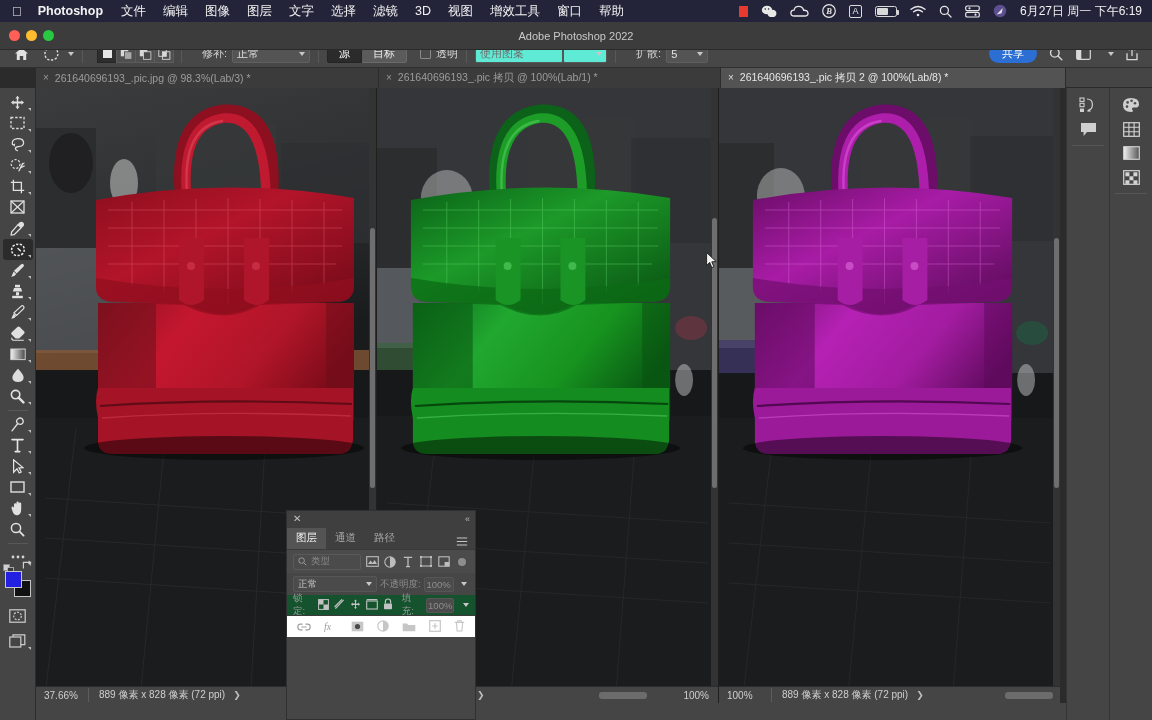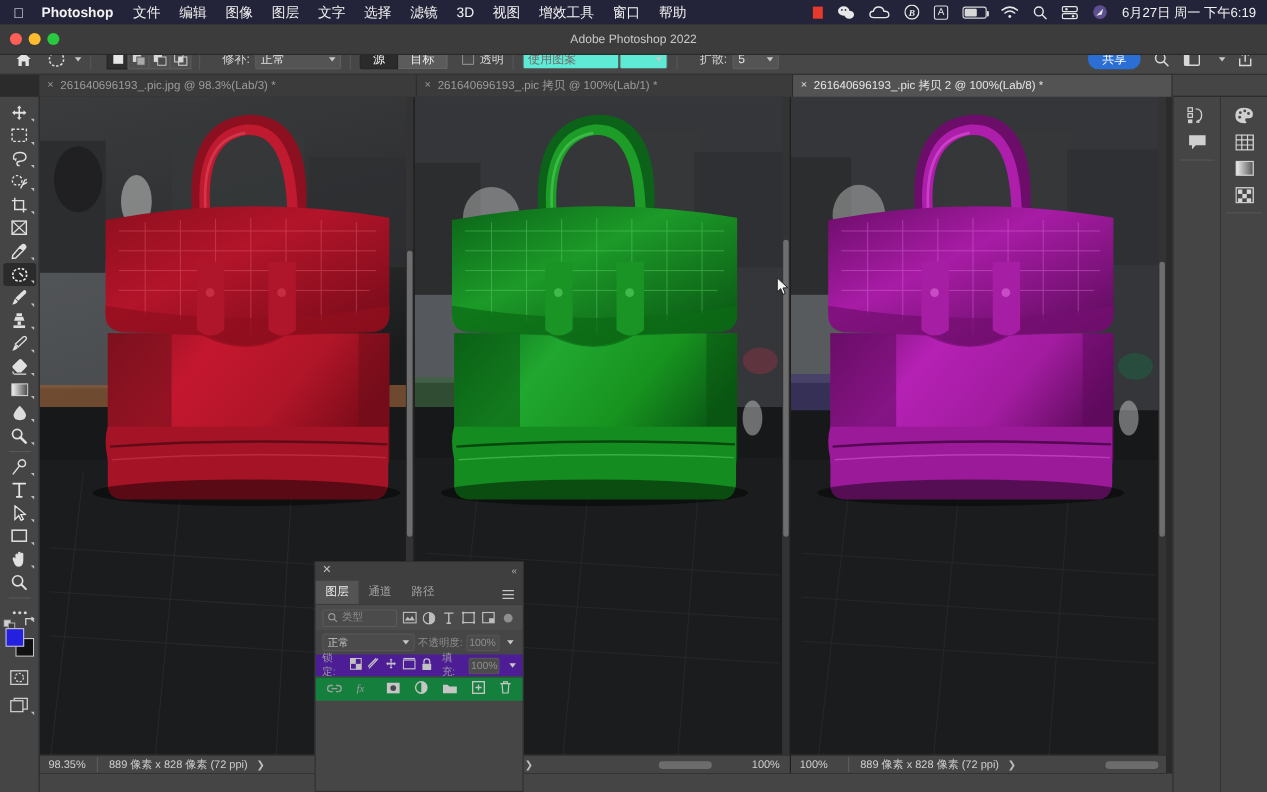--- a/index.html
+++ b/index.html
@@ -172,27 +172,27 @@
   .lp-tab.active { color:#efefef; background:#545454; }
   .lp-menu { position:absolute; right:7px; top:5px; }
   .lp-filter { height: 24px; background:#4b4b4b; display:flex;align-items:center;gap:4px;padding:0 6px; border-top:1px solid #3a3a3a;}
   .lp-search { flex:1; height:16px; background:#4b4b4b; border:1px solid #5a5a5a; border-radius:2px;
       display:flex;align-items:center;gap:4px;padding:0 4px;font-size:9.5px;color:#8a8a8a; max-width:72px;}
   .lp-ficon { width:14px;height:14px;display:flex;align-items:center;justify-content:center;}
   .lp-blend { height: 22px; background:#464646; display:flex;align-items:center;gap:3px;padding:0 6px;}
   .lp-blendsel { width:84px;height:16px;background:#4b4b4b;border:1px solid #565656;border-radius:2px;display:flex;align-items:center;justify-content:space-between;padding:0 4px;font-size:9.5px;color:#c9c9c9;}
   .lp-op { font-size:9.5px;color:#8e8e8e; display:flex;align-items:center;gap:3px;text-align:right;}
   .lp-opv { width:30px;height:15px;background:#4b4b4b;border:1px solid #565656;border-radius:2px;font-size:9.5px;color:#8e8e8e;display:flex;align-items:center;justify-content:center;}
-  .lp-lock { height: 20px; background:#4c1d95; display:flex;align-items:center;gap:5px;padding:0 6px; font-size:9.5px;color:#9a9a9a;}
+  .lp-lock { height: 20px; background:#14532d; display:flex;align-items:center;gap:5px;padding:0 6px; font-size:9.5px;color:#9a9a9a;}
   .lp-list { flex:1; background:#3d3d3d; padding-top:2px; position:relative;}
   .lp-row { height: 32px; display:flex;align-items:center; gap:6px; padding: 0 7px 0 4px; margin: 0 3px; background:#5a5a5a; border-radius:1px;}
   .lp-eye { width:14px;display:flex;align-items:center;justify-content:center;}
   .lp-thumb { width:28px;height:28px;border:1px solid #2a2a2a; position:relative; overflow:hidden; background:#4a2050;}
   .lp-name { flex:1; font-size:10.5px; color:#ececec;}
-  .lp-bottom { height:22px; background:#15803d; border-top:1px solid #3a3a3a; display:flex;align-items:center;justify-content:center;gap:13px;}
+  .lp-bottom { height:22px; background:#ffffff; border-top:1px solid #3a3a3a; display:flex;align-items:center;justify-content:center;gap:13px;}
 
   
   .rdock {
     position:absolute; right:0; top:88px; width: 86px; height: 632px;
     background: #454545; display:flex; z-index: 42;
   }
   .rdock .col {
     width: 43px; border-left:1px solid #343434; display:flex;flex-direction:column;align-items:center;padding-top:5px;
   }
   .rd-icon { width: 30px; height: 24px; display:flex;align-items:center;justify-content:center;}
@@ -650,21 +650,21 @@
         <path d="M143 150 L168 150 L168 212 Q155 222 143 212 Z" fill="#b0162b"></path>
         <path d="M208 150 L233 150 L233 212 Q221 222 208 212 Z" fill="#b0162b"></path>
         <circle cx="155" cy="178" r="4" fill="#d8405a" opacity="0.55"></circle>
         <circle cx="220" cy="178" r="4" fill="#d8405a" opacity="0.55"></circle>
         <ellipse cx="188" cy="360" rx="140" ry="12" fill="#000" opacity="0.45"></ellipse>
       </svg>
       <div class="vscroll" style="right:0;">
           <i style="top:140px;height:260px;"></i>
         </div>
       <div class="statusbar" style="left:0;width:340px;">
-        <span class="sb-zoom">98.35%</span>
+        <span class="sb-zoom">37.66%</span>
         <span class="sb-size">
           <span>889 像素 x 828 像素 (72 ppi)</span>
           <span class="sb-arrow">❯</span>
         </span>
         <span class="sb-bar"></span>
       </div>
     </div>
 
     <div class="docpane p2">
       <svg class="photo" viewBox="0 0 342 615" preserveAspectRatio="none">

